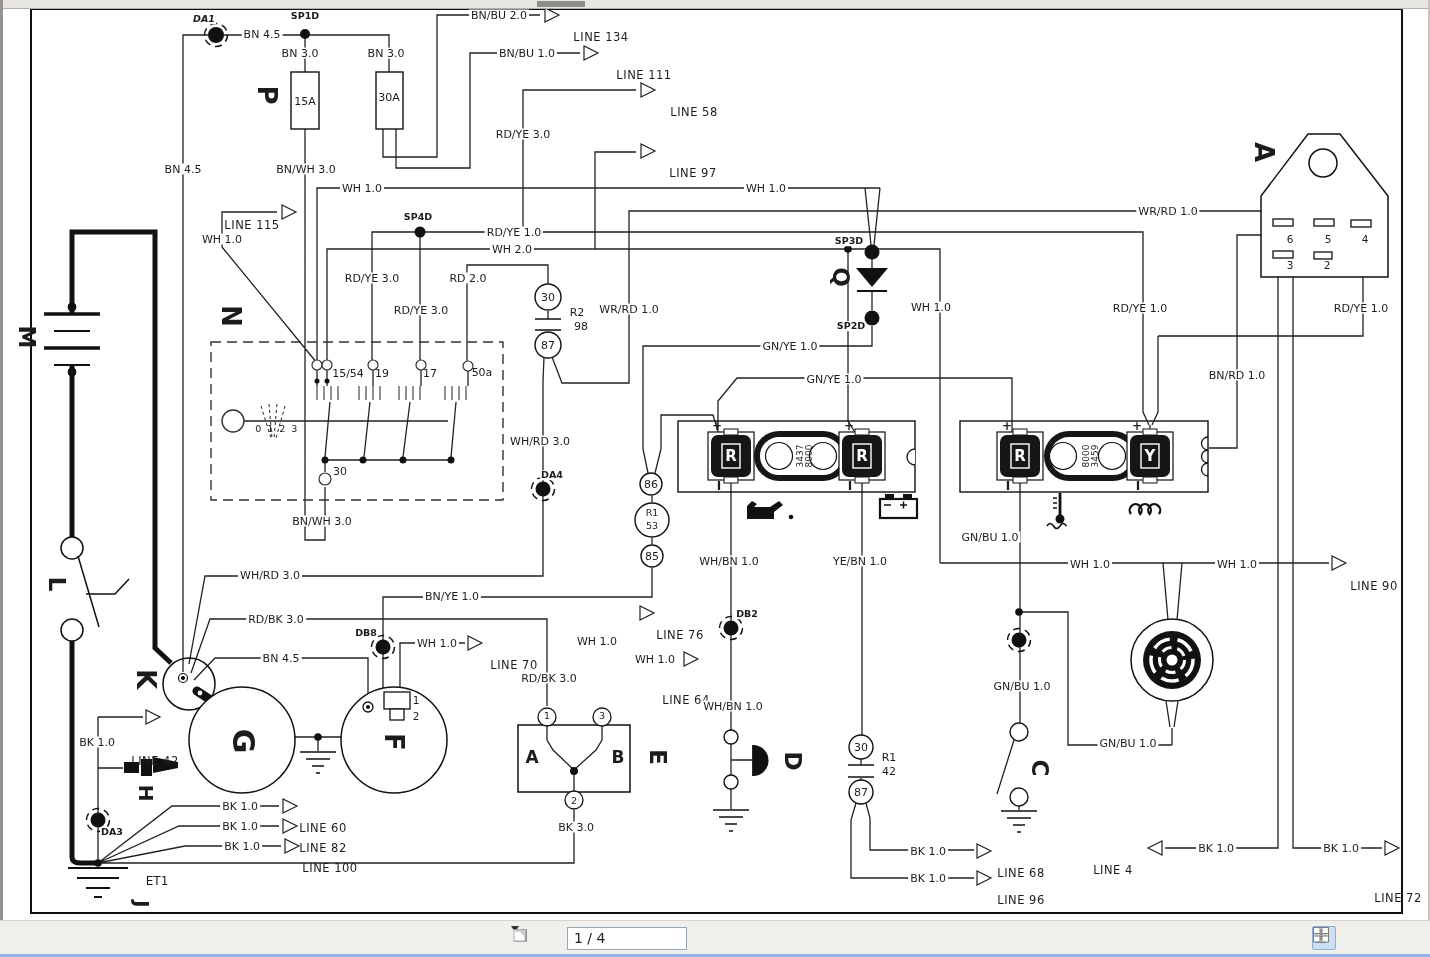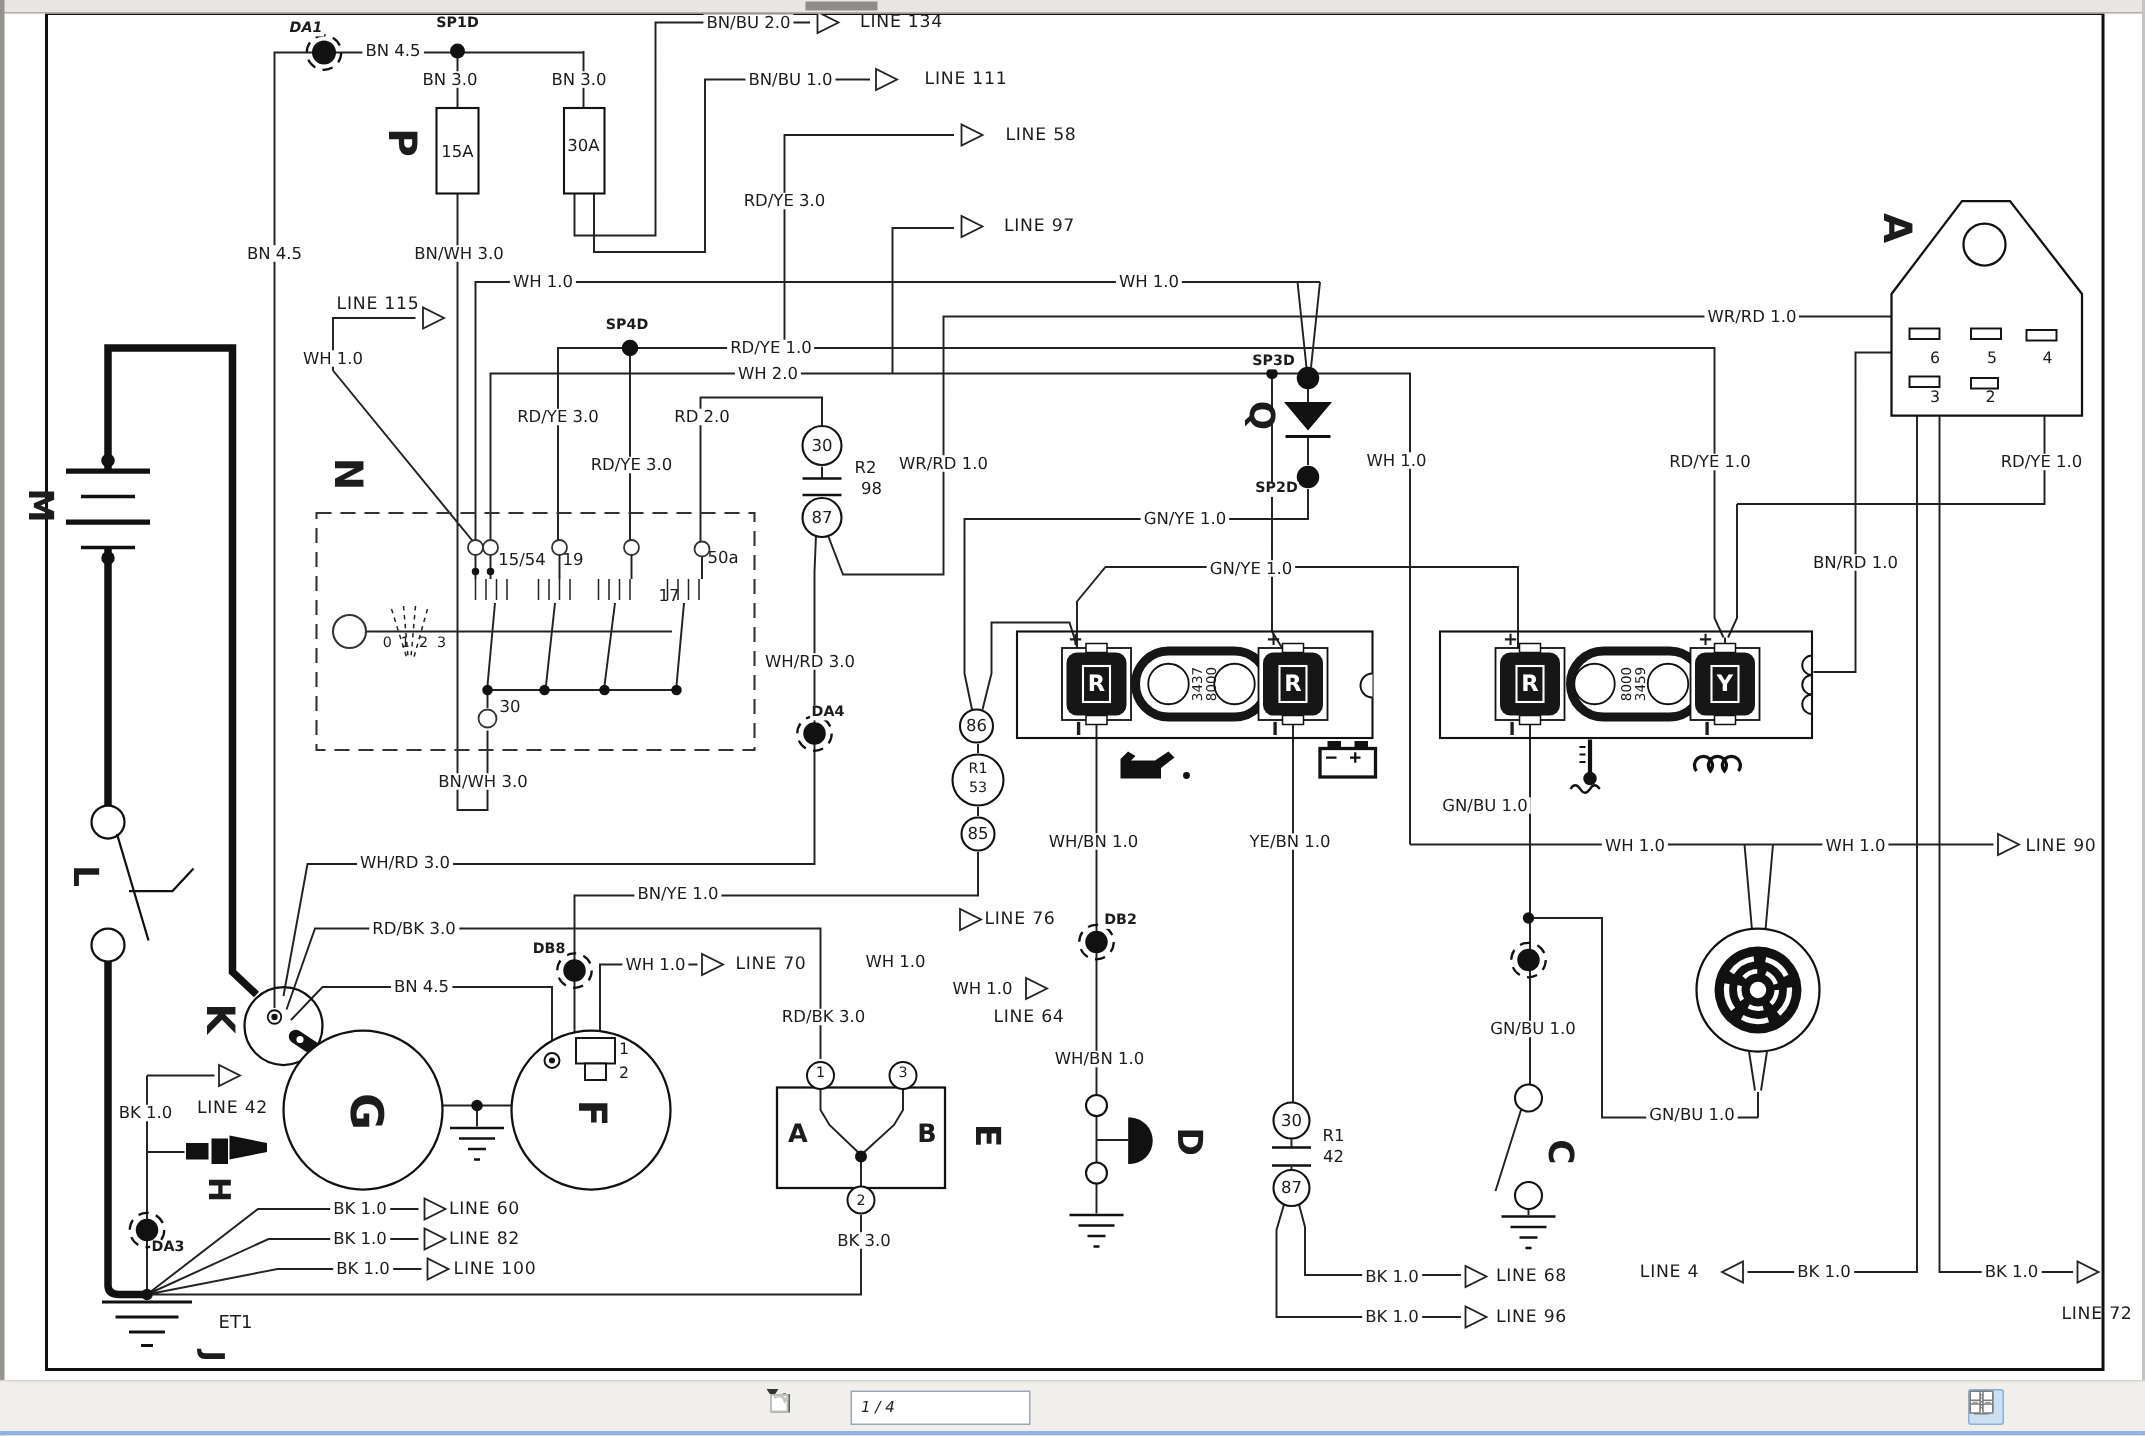--- a/index.html
+++ b/index.html
@@ -13,28 +13,28 @@
   #rightedge{position:absolute;right:0;top:0;width:2px;height:957px;background:#c7c4c0;z-index:6;}
   #bluestrip{position:absolute;left:0;top:954px;width:1430px;height:3px;background:#8fb4e3;z-index:7;}
   
   #toolbar{position:absolute;left:0;top:920px;width:1430px;height:35px;background:#f1efeb;
            border-top:1px solid #d8d5d0;z-index:6;}
   .tgroup{position:absolute;top:5px;display:flex;align-items:center;gap:4px;}
   .tbtn{width:22px;height:22px;display:flex;align-items:center;justify-content:center;
         background:transparent;border:1px solid transparent;border-radius:2px;}
   .tbtn.sel{background:#cde0f2;border:1px solid #8ab0d8;}
   #pagebox{width:118px;height:21px;background:#fff;border:1px solid #98a6b5;display:flex;
-           align-items:center;font-size:10px;color:#222;font-style:italic;}
+           align-items:center;font-size:14px;color:#222;}
   #pagebox .pgtxt{flex:1;padding-left:6px;}
   #pagebox .caret{width:16px;height:100%;display:flex;align-items:center;justify-content:center;}
   
   .lb{position:absolute;transform:translate(-50%,-50%);white-space:nowrap;line-height:1;
       color:#1c1c1c;z-index:3;}
   .w{font-size:11px;background:#fff;padding:0 2px;}
-  .r{font-size:11.5px;letter-spacing:.5px;}
+  .r{font-size:11.5px;letter-spacing:.5px;margin-top:23px;}
   .nd{font-size:9.5px;font-weight:700;background:#fff;padding:0 1px;}
   .t11{font-size:11px;}
   .t12{font-size:12px;}
   .small{font-size:9.5px;letter-spacing:1.5px;margin-top:32px;}
   .circ{font-size:11px;}
   .c10{font-size:9.5px;}
   .pin{font-size:10.5px;}
   .plus{font-size:12px;font-weight:700;}
   .lamp{font-size:15px;font-weight:700;color:#fff;}
   .vnum{font-size:9px;transform:translate(-50%,-50%) rotate(-90deg);}
@@ -395,21 +395,21 @@
         <span class="lb w" style="left: 1140px; top: 308px;">RD/YE 1.0</span>
         <span class="lb w" style="left: 1361px; top: 308px;">RD/YE 1.0</span>
         <span class="lb nd" style="left: 849px; top: 241px;">SP3D</span>
         <span class="lb c24" style="left: 840px; top: 277px;">Q</span>
         <span class="lb nd" style="left: 851px; top: 326px;">SP2D</span>
         <span class="lb w" style="left: 790px; top: 346px;">GN/YE 1.0</span>
         <span class="lb w" style="left: 834px; top: 379px;">GN/YE 1.0</span>
         <span class="lb w" style="left: 1237px; top: 375px;">BN/RD 1.0</span>
         <span class="lb t11" style="left: 348px; top: 373px;">15/54</span>
         <span class="lb t11" style="left: 382px; top: 373px;">19</span>
-        <span class="lb t11" style="left: 446px; top: 373px; margin-top: 24px;">17</span>
+        <span class="lb t11" style="left: 430px; top: 373px;">17</span>
         <span class="lb t11" style="left: 482px; top: 372px;">50a</span>
         <span class="lb small" style="left: 277px; top: 397px;">0 1 2 3</span>
         <span class="lb t11" style="left: 340px; top: 471px;">30</span>
         <span class="lb w" style="left: 322px; top: 521px;">BN/WH 3.0</span>
         <span class="lb w" style="left: 540px; top: 441px;">WH/RD 3.0</span>
         <span class="lb nd" style="left: 552px; top: 475px;">DA4</span>
         <span class="lb circ" style="left: 651px; top: 484px;">86</span>
         <span class="lb c10" style="left: 652px; top: 513px;">R1</span>
         <span class="lb c10" style="left: 652px; top: 526px;">53</span>
         <span class="lb circ" style="left: 652px; top: 556px;">85</span>

